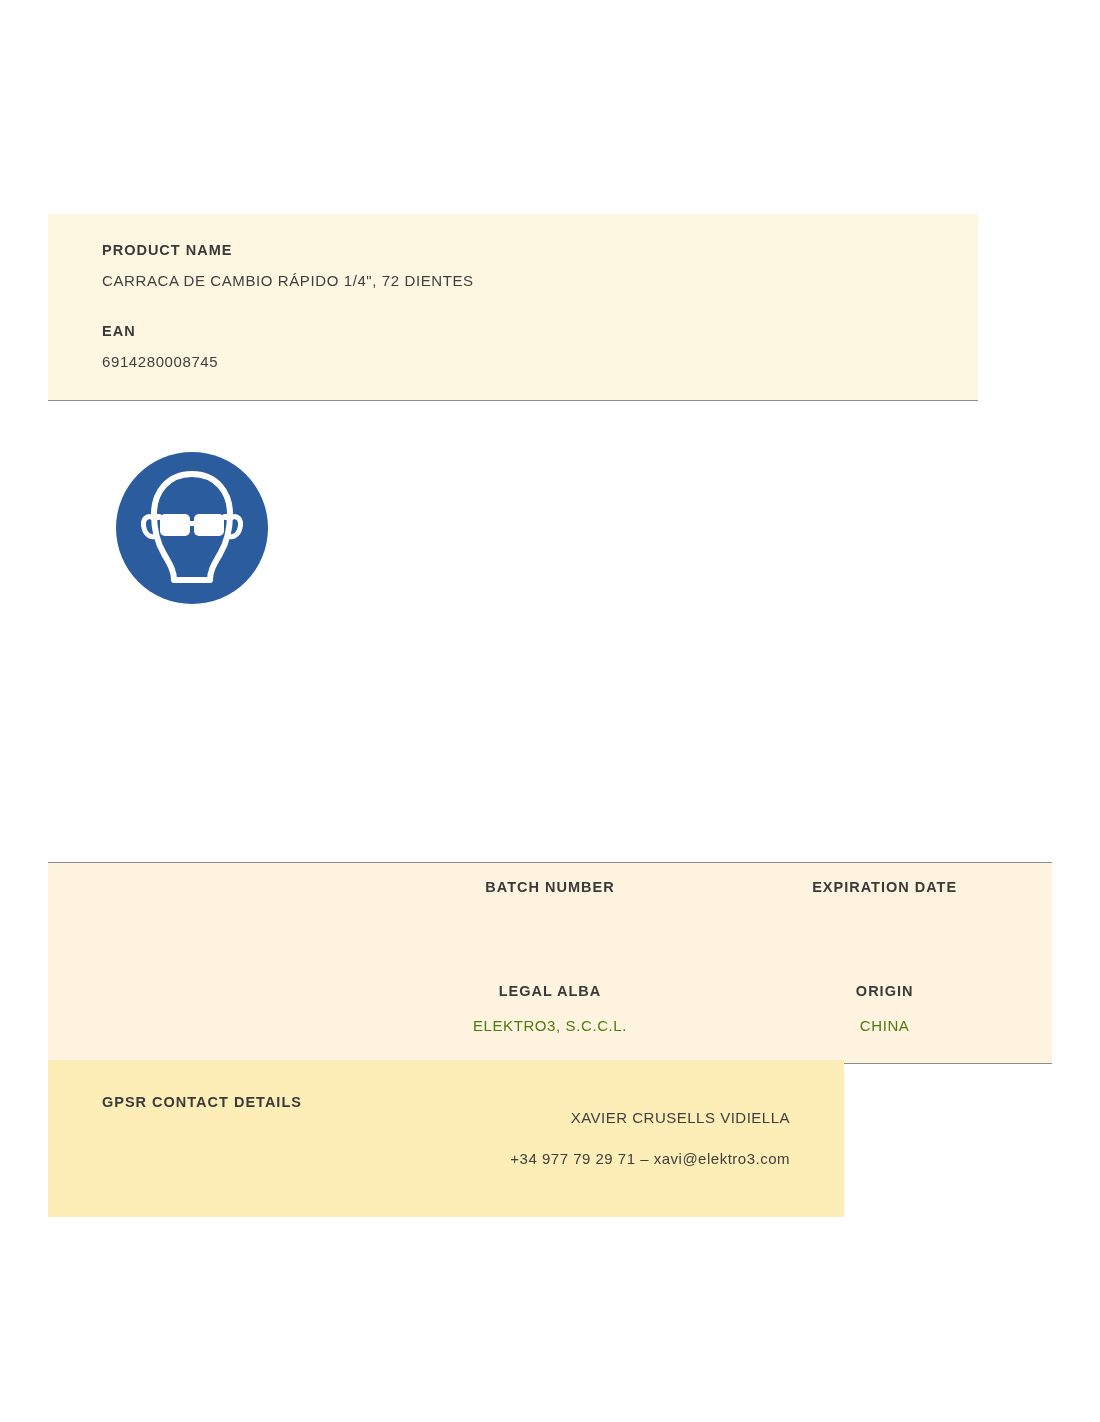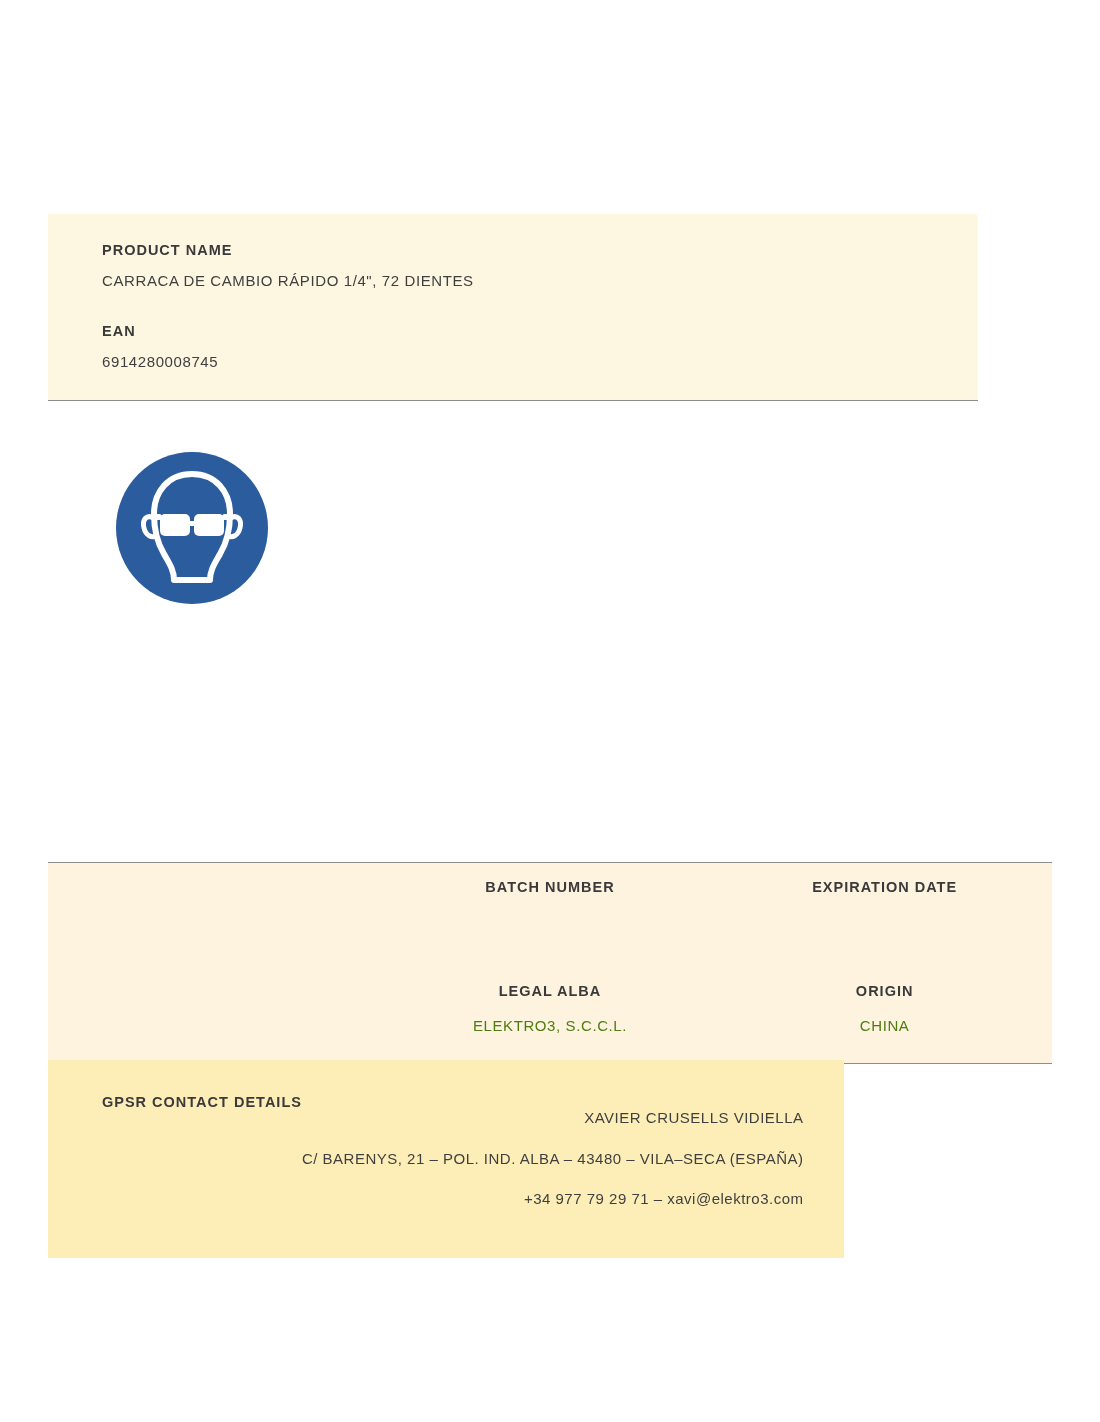--- a/index.html
+++ b/index.html
@@ -200,18 +200,17 @@
         <p class="hdr">ORIGIN</p>
         <p class="val">CHINA</p>
       </div>
     </div>
   </div>
 
   <div class="gpsr-block">
     <div class="gpsr-title">GPSR CONTACT DETAILS</div>
     <div class="gpsr-lines">
       <div>XAVIER CRUSELLS VIDIELLA</div>
-      <div>C/ BARENYS, 21 – POL. IND. ALBA – 43480 – VILA–SECA (ESPAÑA)</div>
       <div>+34 977 79 29 71 – xavi@elektro3.com</div>
     </div>
   </div>
 
 </div>
 
 </body></html>

